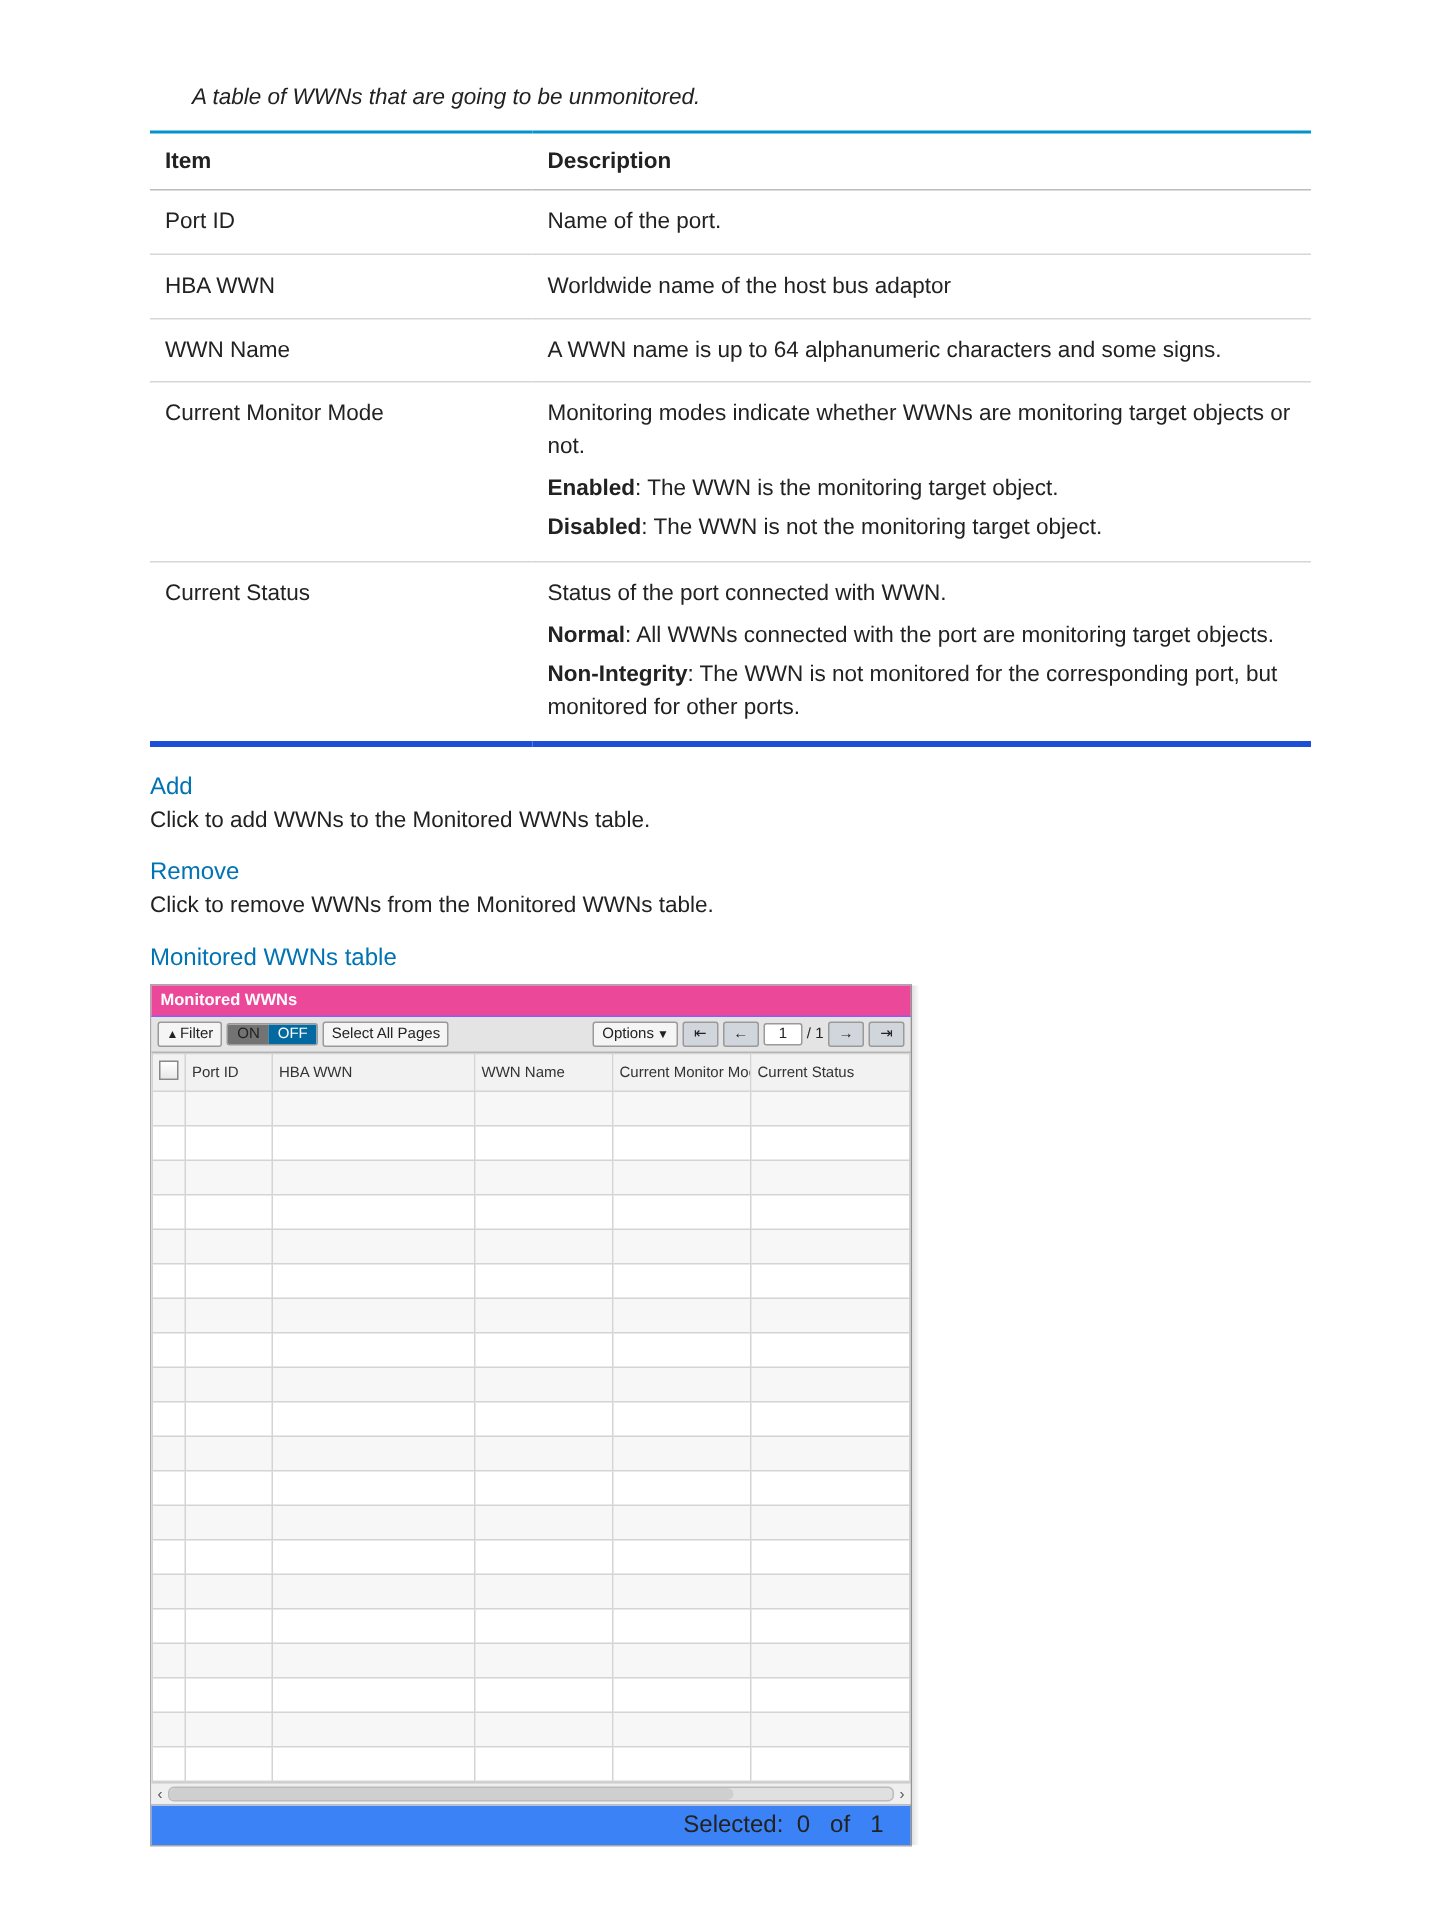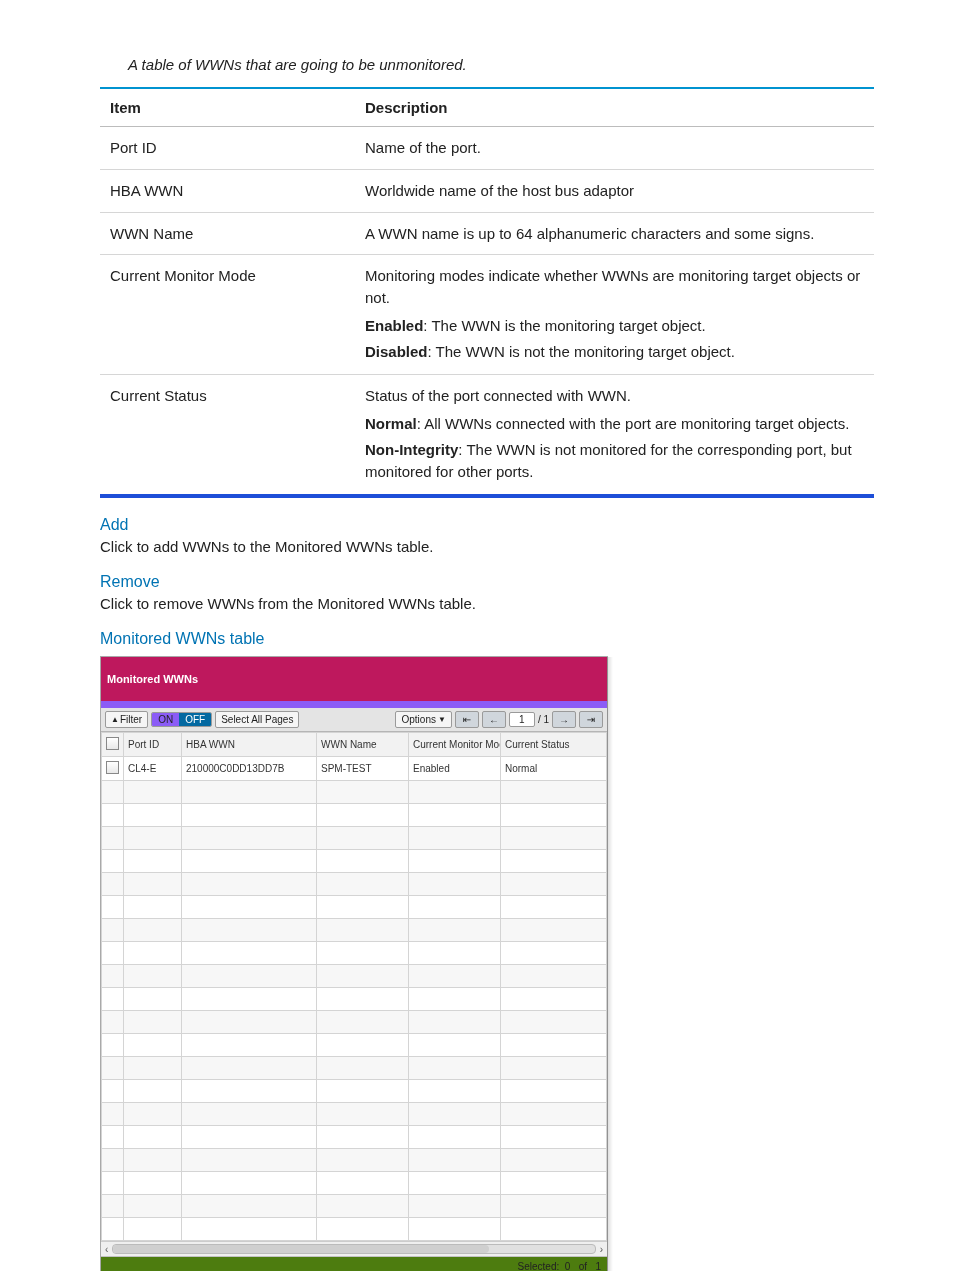--- a/index.html
+++ b/index.html
@@ -55,26 +55,26 @@
   .app {
     width: 506px;
     border: 1px solid #a9a9a9;
     font-family: Verdana, Arial, sans-serif;
     font-size: 10px;
     background: #f6f6f6;
     margin: 8px 0 0 0;
     position: relative;
   }
   .app .title {
-    background: #be185d;
+    background: #ec4899;
     color: #fff;
     font-weight: bold;
     font-size: 11px;
-    padding: 16px 6px;
-    border-bottom: 7px solid #8b5cf6;
+    padding: 4px 6px;
+    border-bottom: 1px solid #8b5cf6;
   }
   .app .toolbar {
     background: #e4e4e4;
     padding: 3px 4px;
     border-bottom: 1px solid #b5b5b5;
     display: flex;
     align-items: center;
     gap: 3px;
   }
   .app .btn {
@@ -91,21 +91,21 @@
   }
   .app .btn.small { padding: 1px 3px; width: 16px; justify-content: center; }
   .app .btn.off { background: #d0d6dc; }
   .app .toggle {
     display: inline-flex;
     border: 1px solid #9a9a9a;
     border-radius: 2px;
     font-size: 10px;
     overflow: hidden;
   }
-  .app .toggle span { padding: 1px 6px; background: #8b5cf6; }
+  .app .toggle span { padding: 1px 6px; background: #737373; }
   .app .toggle span.active { background: #0369a1; color: #fff; }
   .app .spacer { flex: 1; }
   .app .page-input {
     width: 24px; text-align: center; border: 1px solid #9a9a9a; background:#fff;
     font-size:10px; line-height:13px; border-radius:2px;
   }
   
   .grid { background: #fff; }
   .grid table { width: 100%; border-collapse: collapse; table-layout: fixed; }
   .grid th, .grid td {
@@ -135,24 +135,24 @@
     height: 14px;
     background: #efefef;
     display:flex; align-items:center; gap:2px;
     padding: 0 2px;
     border-top:1px solid #ccc;
   }
   .hscroll .arrow { font-size:10px; color:#555; padding:0 2px;}
   .hscroll .track { flex:1; height:8px; background:#e0e0e0; border:1px solid #bbb; border-radius:4px; position:relative;}
   .hscroll .thumb { position:absolute; left:0; top:0; bottom:0; width:78%; background:#cfcfcf; border-radius:4px;}
   .app .footer {
-    background: #4d7c0f;
+    background: #3b82f6;
     text-align: right;
-    padding: 4px 6px;
-    font-size: 10px;
+    padding: 4px 18px;
+    font-size: 16px;
     border-top: 1px solid #c2c2c2;
   }
   .shadow {
     position:absolute; top:0; right:-6px; width:6px; height:100%;
     background: linear-gradient(to right, rgba(0,0,0,0.15), rgba(0,0,0,0));
   }
   .caret-down { font-size:8px; margin-left:2px;}
   .dbl-up { font-size:8px; margin-right:3px; letter-spacing:-2px;}
 </style>
 </head>
@@ -248,28 +248,20 @@
         <tr>
           <th class="cb"><span class="checkbox"></span></th>
           <th>Port ID</th>
           <th>HBA WWN</th>
           <th>WWN Name</th>
           <th>Current Monitor Mode</th>
           <th>Current Status</th>
         </tr>
       </thead>
       <tbody id="grid-body">
-          <tr>
-            <td class="cb"><span class="checkbox"></span></td>
-            <td>CL4-E</td>
-            <td>210000C0DD13DD7B</td>
-            <td>SPM-TEST</td>
-            <td>Enabled</td>
-            <td>Normal</td>
-          </tr>
           <tr class="empty alt">
             <td></td>
             <td></td>
             <td></td>
             <td></td>
             <td></td>
             <td></td>
           </tr>
           <tr class="empty">
             <td></td>

